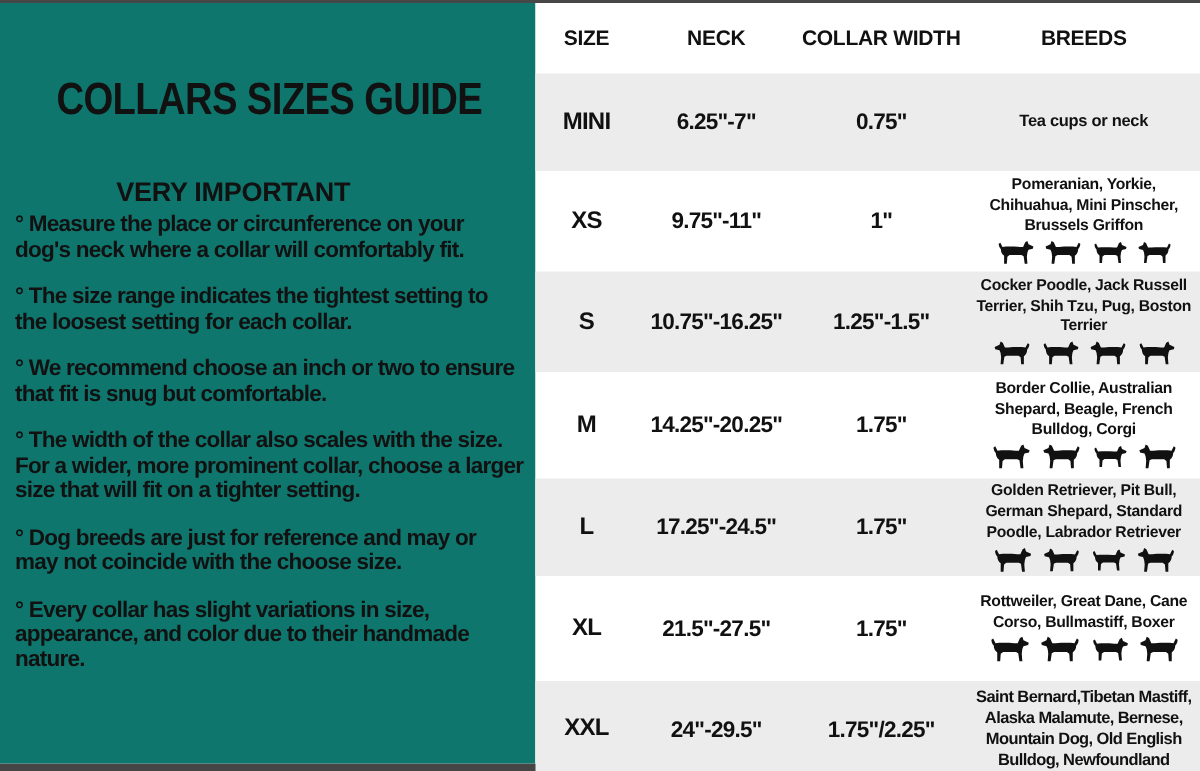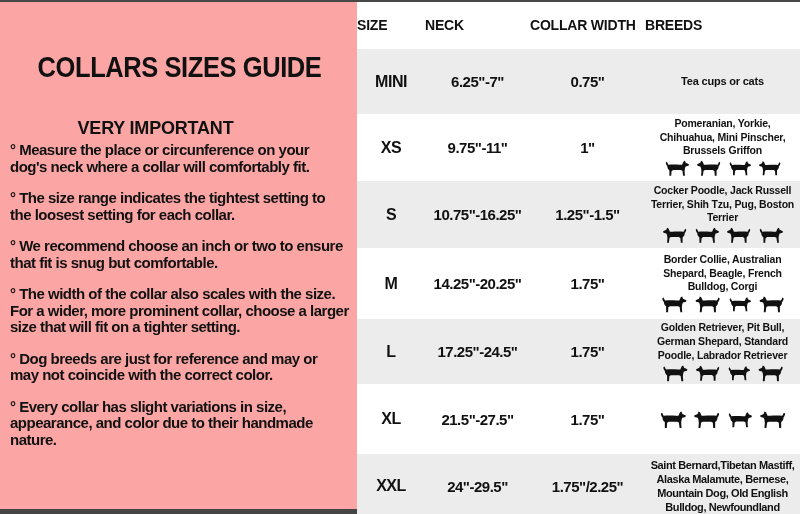--- a/index.html
+++ b/index.html
@@ -6,37 +6,37 @@
   body{
     width:800px;height:514px;overflow:hidden;background:#ffffff;
     font-family:"Liberation Sans", sans-serif;font-weight:bold;color:#111;
     -webkit-font-smoothing:antialiased;
   }
   .topline{height:2px;background:#474747;}
   .bottombar{height:5px;background:#454545;}
   .content{display:flex;height:507px;}
 
   
-  .left-panel{width:357px;box-sizing:border-box;padding:24px 8px 0 10px;background:#fca5a5;}
+  .left-panel{width:357px;box-sizing:border-box;padding:24px 8px 0 10px;background:#0f766e;}
   .page-title{
     margin:24px 0 0;text-align:center;font-size:30px;letter-spacing:-0.5px;
     white-space:nowrap;transform:scaleX(0.85);transform-origin:50% 50%;
   }
   .very-important{
     margin:34px 48px 3px 0;text-align:center;font-size:18px;letter-spacing:-0.2px;
   }
   .note{
     margin:0 0 15px;font-size:15px;line-height:16.5px;letter-spacing:-0.5px;
   }
 
   
   .size-table{width:443px;background:#fff;}
   .thead,.tr{display:grid;grid-template-columns:68px 105px 115px 155px;align-items:center;}
   .thead{height:47px;}
-  .th{font-size:14px;line-height:1.12;letter-spacing:-0.2px;}
+  .th{text-align:center;font-size:14px;line-height:1.12;letter-spacing:-0.2px;}
   .tr.shaded{background:#ececec;}
   .td{text-align:center;font-size:15px;letter-spacing:-0.5px;}
   .td.size-cell{font-size:16px;}
   .breeds-cell{display:flex;flex-direction:column;align-items:center;justify-content:center;padding:2px 2px;}
   .breeds-text{font-size:10.5px;line-height:1.32;letter-spacing:-0.2px;text-align:center;max-width:152px;}
   .breeds-text.plain{font-size:11px;}
   .breeds-text.left{text-align:center;max-width:146px;letter-spacing:-0.4px;line-height:1.28;}
   .dog-row{display:flex;justify-content:center;align-items:flex-end;gap:6px;margin-top:2px;}
   .dog-row svg{display:block;}
   .flip{transform:scaleX(-1);}
@@ -54,38 +54,38 @@
   <div class="topline"></div>
 
   <div class="content">
     <aside class="left-panel">
       <h1 class="page-title">COLLARS SIZES GUIDE</h1>
       <h2 class="very-important">VERY IMPORTANT</h2>
       <p class="note">° Measure the place or circunference on your dog's neck where a collar will comfortably fit.</p>
       <p class="note">° The size range indicates the tightest setting to the loosest setting for each collar.</p>
       <p class="note">° We recommend choose an inch or two to ensure that fit is snug but comfortable.</p>
       <p class="note">° The width of the collar also scales with the size. For a wider, more prominent collar, choose a larger size that will fit on a tighter setting.</p>
-      <p class="note">° Dog breeds are just for reference and may or may not coincide with the correct color.</p>
+      <p class="note">° Dog breeds are just for reference and may or may not coincide with the choose size.</p>
       <p class="note">° Every collar has slight variations in size, appearance, and color due to their handmade nature.</p>
     </aside>
 
     <section class="size-table">
       <div class="thead">
         <div class="th">SIZE</div>
         <div class="th">NECK</div>
         <div class="th">COLLAR WIDTH</div>
         <div class="th">BREEDS</div>
       </div>
 
       <div class="tr shaded" style="height:65px">
         <div class="td size-cell">MINI</div>
         <div class="td">6.25"-7"</div>
         <div class="td">0.75"</div>
         <div class="breeds-cell">
-          <div class="breeds-text plain">Tea cups or cats</div>
+          <div class="breeds-text plain">Tea cups or neck</div>
         </div>
       </div>
 
       <div class="tr" style="height:67px">
         <div class="td size-cell">XS</div>
         <div class="td">9.75"-11"</div>
         <div class="td">1"</div>
         <div class="breeds-cell">
           <div class="breeds-text">Pomeranian, Yorkie, Chihuahua, Mini Pinscher, Brussels Griffon</div>
           <div class="dog-row">
@@ -172,20 +172,21 @@
               </svg>
           </div>
         </div>
       </div>
 
       <div class="tr" style="height:70px">
         <div class="td size-cell">XL</div>
         <div class="td">21.5"-27.5"</div>
         <div class="td">1.75"</div>
         <div class="breeds-cell">
+          <div class="breeds-text">Rottweiler, Great Dane, Cane Corso, Bullmastiff, Boxer</div>
           <div class="dog-row">
             <svg width="28" height="19">
                 <use href="#dog"></use>
               </svg>
             <svg width="28" height="19" class="flip">
                 <use href="#dog"></use>
               </svg>
             <svg width="26" height="19">
                 <use href="#dog"></use>
               </svg>

